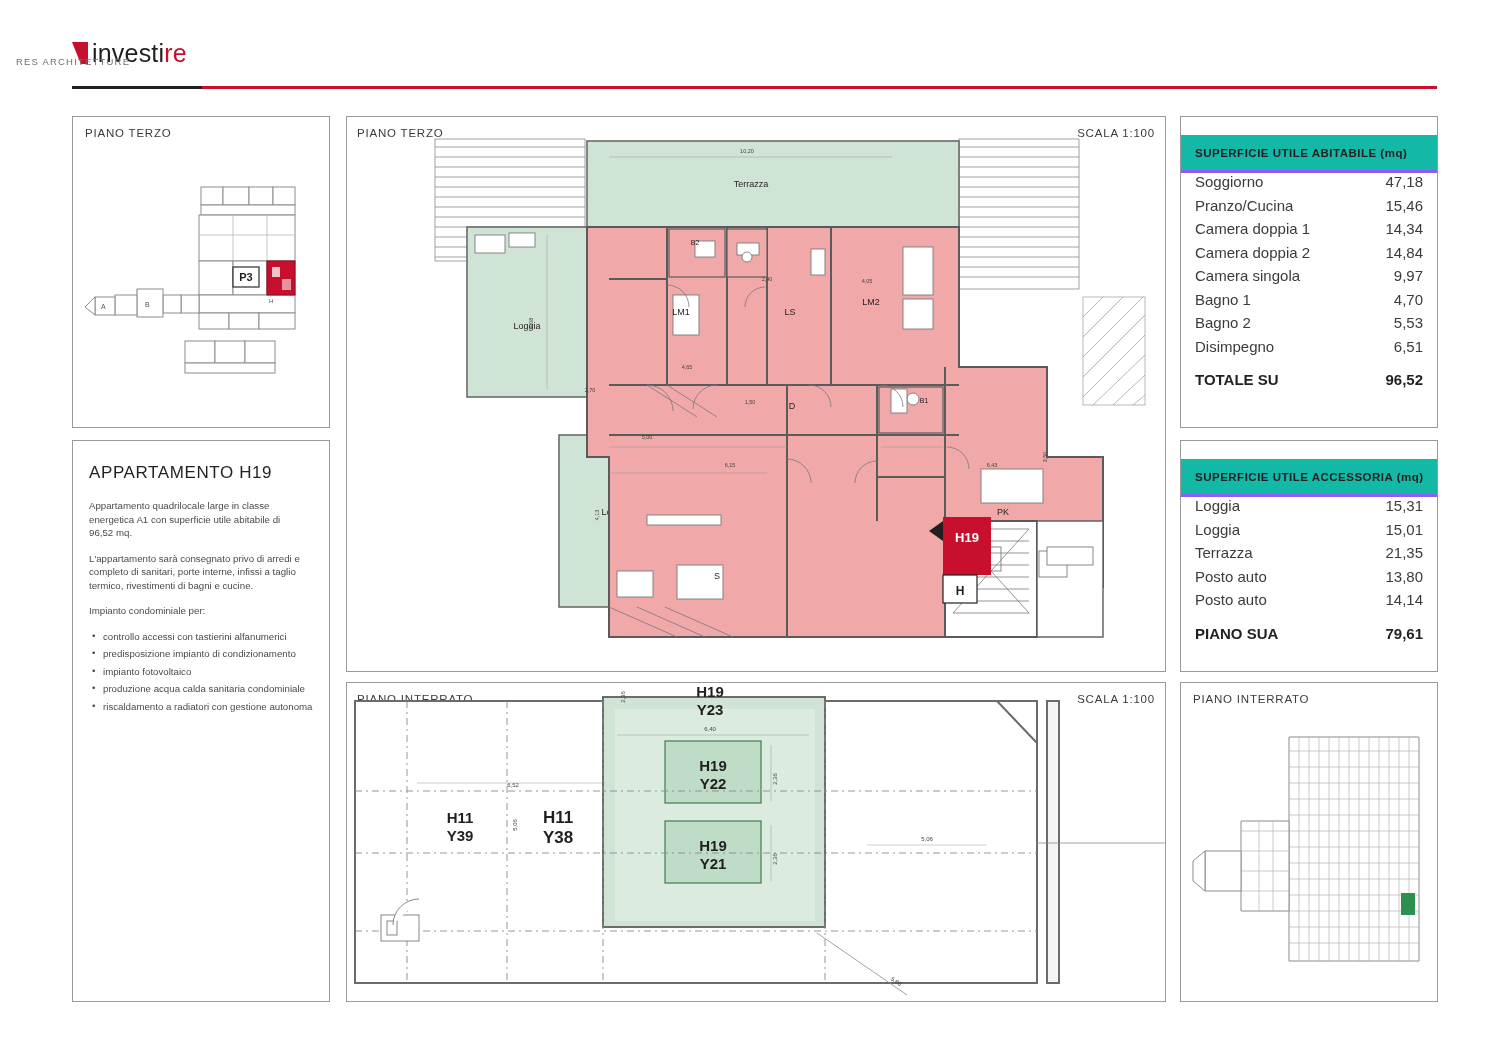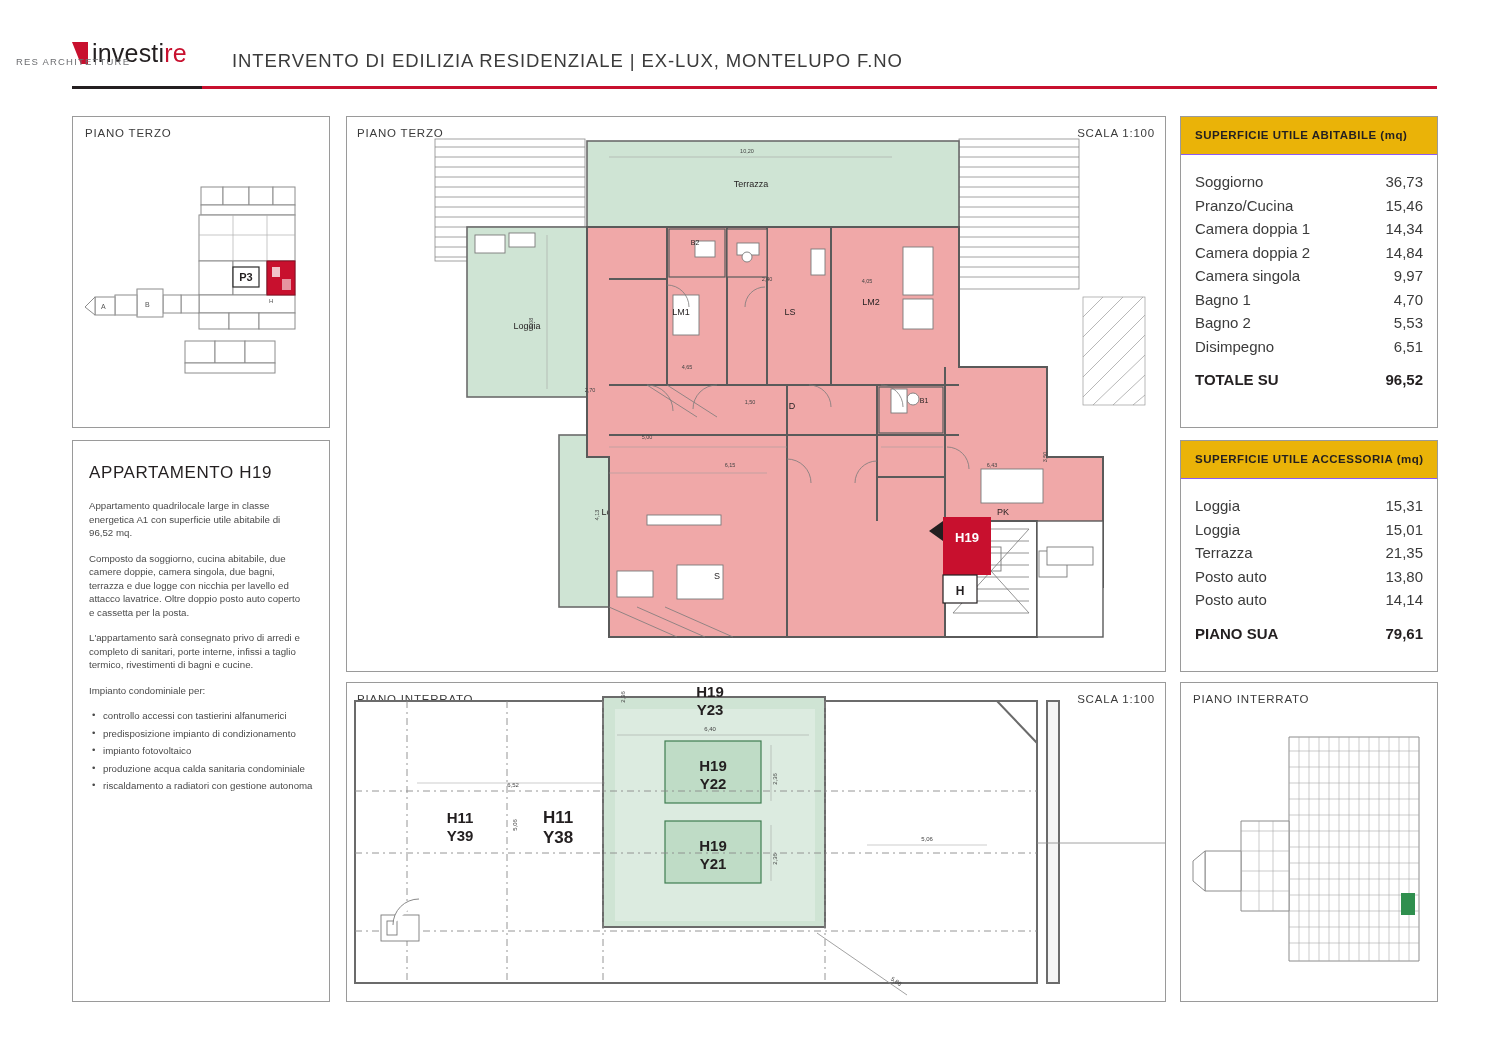--- a/index.html
+++ b/index.html
@@ -70,22 +70,22 @@
   
   #basement-panel { left:346px; top:682px; width:820px; height:320px; overflow:hidden; }
   .bas-label { left:10px; top:10px; }
   .bas-scale { right:10px; top:10px; }
   .bas-svg { position:absolute; left:0; top:0; width:820px; height:320px; }
 
   
   #table-su { left:1180px; top:116px; width:258px; height:312px; }
   #table-sua { left:1180px; top:440px; width:258px; height:232px; }
   .tbl-head {
-    position:absolute; left:0; top:0; width:100%; height:38px;
-    border-bottom:1px solid #8b5cf6; background:#eab308;
+    position:absolute; left:0; top:18px; width:100%; height:38px;
+    border-bottom:3px solid #8b5cf6; background:#14b8a6;
   }
   .tbl-head span {
     position:absolute; left:14px; top:12px; font-size:11.5px; font-weight:bold;
     letter-spacing:0.5px; color:#231f20;
   }
   .tbl-rows { position:absolute; left:0; top:52px; width:100%; }
   .tbl-row {
     position:relative; height:23.5px; padding:0 14px; font-size:15px; color:#3b3b3b;
   }
   .tbl-row .nm { position:absolute; left:14px; top:4px; }
@@ -104,21 +104,20 @@
 <body>
 
 <div class="page">
 
   <div class="header">
     <div class="logo-box">
       <div class="logo-mark"></div>
       <div class="logo-text"><span>investi</span><span class="red">re</span></div>
     </div>
     <div class="logo-sub">RES ARCHITETTURE</div>
-    <div class="header-title">INTERVENTO DI EDILIZIA RESIDENZIALE  |  EX-LUX, MONTELUPO F.NO</div>
     <div class="header-rule"></div>
     <div class="header-rule2"></div>
   </div>
 
   <div class="panel" id="keyplan-panel">
     <div class="panel-label kp-label">PIANO TERZO</div>
     <svg class="kp-svg" viewBox="0 0 258 280">
       <g stroke="#8c8c8c" fill="#ffffff" stroke-width="1">
         <rect x="128" y="42" width="22" height="18"></rect>
         <rect x="150" y="42" width="26" height="18"></rect>
@@ -158,21 +157,20 @@
       <text x="28" y="164" font-size="7" fill="#555">A</text>
       <text x="72" y="162" font-size="7" fill="#555">B</text>
       <text x="196" y="158" font-size="6" fill="#555">H</text>
     </svg>
   </div>
 
   <div class="panel" id="desc-panel">
     <div class="desc-title">APPARTAMENTO H19</div>
     <div class="desc-body">
       <p>Appartamento quadrilocale large in classe energetica A1 con superficie utile abitabile di 96,52 mq.</p>
-      <p>Composto da soggiorno, cucina abitabile, due camere doppie, camera singola, due bagni, terrazza e due logge con nicchia per lavello ed attacco lavatrice. Oltre doppio posto auto coperto e cassetta per la posta.</p>
       <p>L'appartamento sarà consegnato privo di arredi e completo di sanitari, porte interne, infissi a taglio termico, rivestimenti di bagni e cucine.</p>
       <p>Impianto condominiale per:</p>
       <ul>
         <li>controllo accessi con tastierini alfanumerici</li>
         <li>predisposizione impianto di condizionamento</li>
         <li>impianto fotovoltaico</li>
         <li>produzione acqua calda sanitaria condominiale</li>
         <li>riscaldamento a radiatori con gestione autonoma</li>
       </ul>
     </div>
@@ -386,21 +384,21 @@
     </svg>
   </div>
 
   <div class="panel" id="table-su">
     <div class="tbl-head">
       <span>SUPERFICIE UTILE ABITABILE (mq)</span>
     </div>
     <div class="tbl-rows">
       <div class="tbl-row">
           <span class="nm">Soggiorno</span>
-          <span class="vl">36,73</span>
+          <span class="vl">47,18</span>
         </div>
       <div class="tbl-row">
           <span class="nm">Pranzo/Cucina</span>
           <span class="vl">15,46</span>
         </div>
       <div class="tbl-row">
           <span class="nm">Camera doppia 1</span>
           <span class="vl">14,34</span>
         </div>
       <div class="tbl-row">

